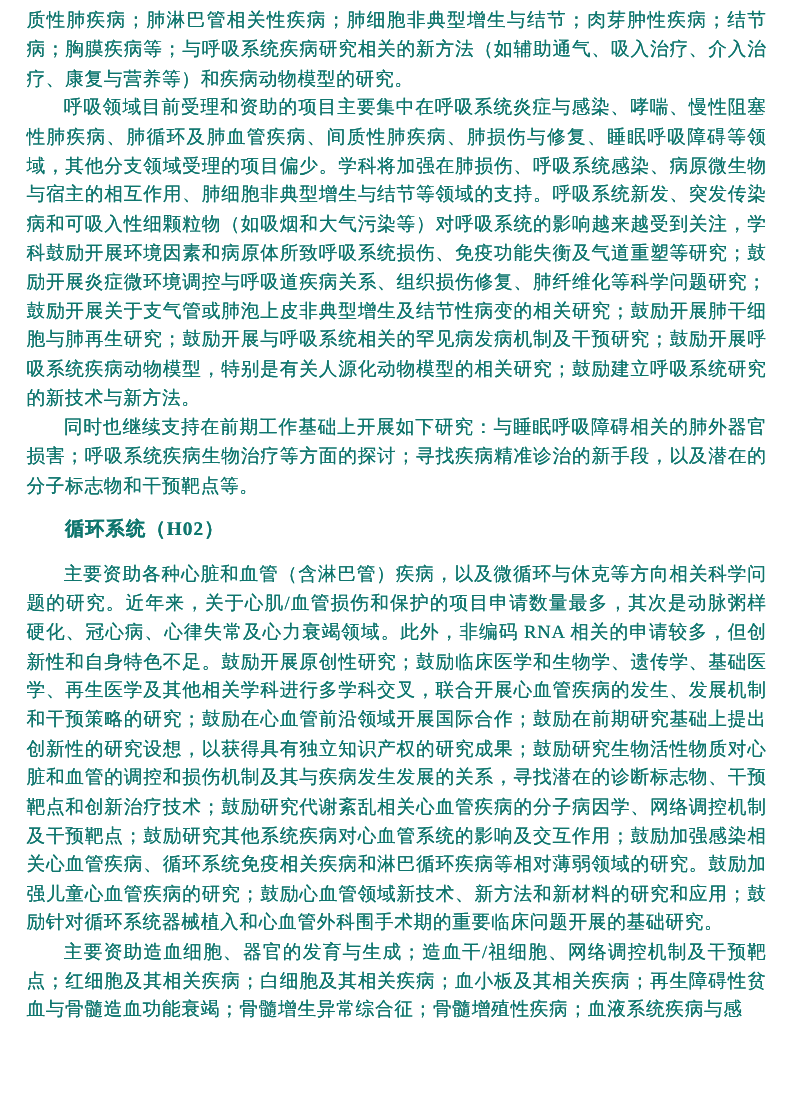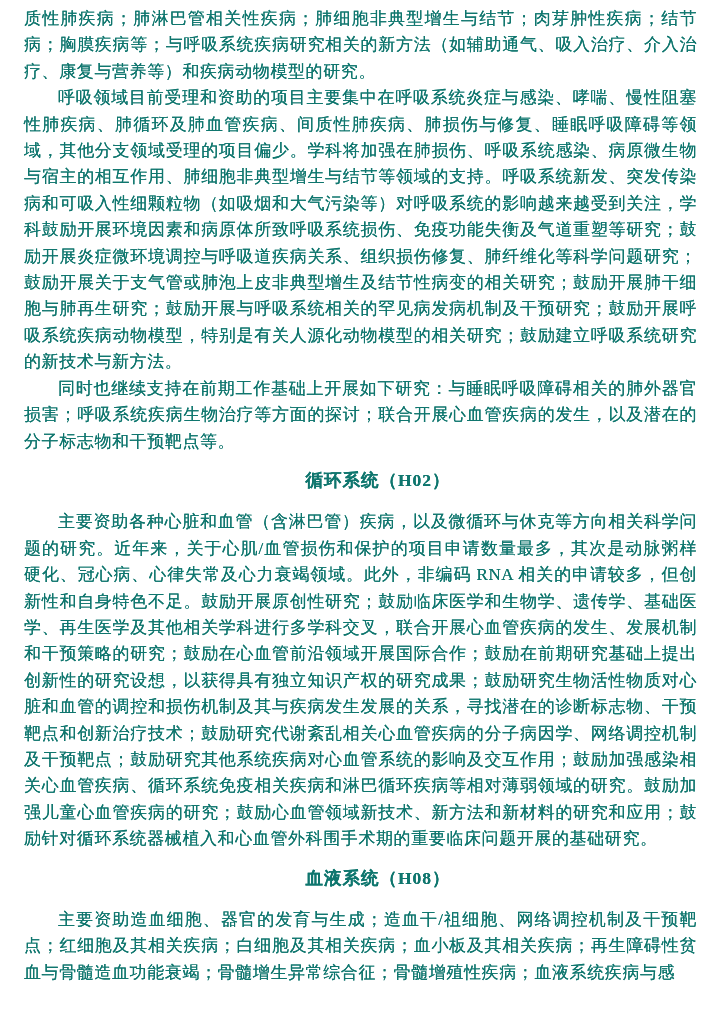--- a/index.html
+++ b/index.html
@@ -32,35 +32,34 @@
   .para.indent {
     text-indent: 2em;
   }
   .heading {
     margin: 12px 0 16px 0;
     font-size: 17.5px;
     line-height: 26.4px;
     font-weight: bold;
     letter-spacing: 1px;
     text-indent: 2em;
-    text-align: center;
+    text-align: left;
   }
 </style>
 </head>
 <body>
 
 <div class="page">
 
   <p class="para">质性肺疾病；肺淋巴管相关性疾病；肺细胞非典型增生与结节；肉芽肿性疾病；结节病；胸膜疾病等；与呼吸系统疾病研究相关的新方法（如辅助通气、吸入治疗、介入治疗、康复与营养等）和疾病动物模型的研究。</p>
 
   <p class="para indent">呼吸领域目前受理和资助的项目主要集中在呼吸系统炎症与感染、哮喘、慢性阻塞性肺疾病、肺循环及肺血管疾病、间质性肺疾病、肺损伤与修复、睡眠呼吸障碍等领域，其他分支领域受理的项目偏少。学科将加强在肺损伤、呼吸系统感染、病原微生物与宿主的相互作用、肺细胞非典型增生与结节等领域的支持。呼吸系统新发、突发传染病和可吸入性细颗粒物（如吸烟和大气污染等）对呼吸系统的影响越来越受到关注，学科鼓励开展环境因素和病原体所致呼吸系统损伤、免疫功能失衡及气道重塑等研究；鼓励开展炎症微环境调控与呼吸道疾病关系、组织损伤修复、肺纤维化等科学问题研究；鼓励开展关于支气管或肺泡上皮非典型增生及结节性病变的相关研究；鼓励开展肺干细胞与肺再生研究；鼓励开展与呼吸系统相关的罕见病发病机制及干预研究；鼓励开展呼吸系统疾病动物模型，特别是有关人源化动物模型的相关研究；鼓励建立呼吸系统研究的新技术与新方法。</p>
 
-  <p class="para indent">同时也继续支持在前期工作基础上开展如下研究：与睡眠呼吸障碍相关的肺外器官损害；呼吸系统疾病生物治疗等方面的探讨；联合开展心血管疾病的发生，以及潜在的分子标志物和干预靶点等。</p>
+  <p class="para indent">同时也继续支持在前期工作基础上开展如下研究：与睡眠呼吸障碍相关的肺外器官损害；呼吸系统疾病生物治疗等方面的探讨；寻找疾病精准诊治的新手段，以及潜在的分子标志物和干预靶点等。</p>
 
   <h2 class="heading">循环系统（H02）</h2>
 
   <p class="para indent">主要资助各种心脏和血管（含淋巴管）疾病，以及微循环与休克等方向相关科学问题的研究。近年来，关于心肌/血管损伤和保护的项目申请数量最多，其次是动脉粥样硬化、冠心病、心律失常及心力衰竭领域。此外，非编码 RNA 相关的申请较多，但创新性和自身特色不足。鼓励开展原创性研究；鼓励临床医学和生物学、遗传学、基础医学、再生医学及其他相关学科进行多学科交叉，联合开展心血管疾病的发生、发展机制和干预策略的研究；鼓励在心血管前沿领域开展国际合作；鼓励在前期研究基础上提出创新性的研究设想，以获得具有独立知识产权的研究成果；鼓励研究生物活性物质对心脏和血管的调控和损伤机制及其与疾病发生发展的关系，寻找潜在的诊断标志物、干预靶点和创新治疗技术；鼓励研究代谢紊乱相关心血管疾病的分子病因学、网络调控机制及干预靶点；鼓励研究其他系统疾病对心血管系统的影响及交互作用；鼓励加强感染相关心血管疾病、循环系统免疫相关疾病和淋巴循环疾病等相对薄弱领域的研究。鼓励加强儿童心血管疾病的研究；鼓励心血管领域新技术、新方法和新材料的研究和应用；鼓励针对循环系统器械植入和心血管外科围手术期的重要临床问题开展的基础研究。</p>
 
-  <h2 class="heading">血液系统（H08）</h2>
 
   <p class="para indent">主要资助造血细胞、器官的发育与生成；造血干/祖细胞、网络调控机制及干预靶点；红细胞及其相关疾病；白细胞及其相关疾病；血小板及其相关疾病；再生障碍性贫血与骨髓造血功能衰竭；骨髓增生异常综合征；骨髓增殖性疾病；血液系统疾病与感</p>
 
 </div>
 
 </body></html>

